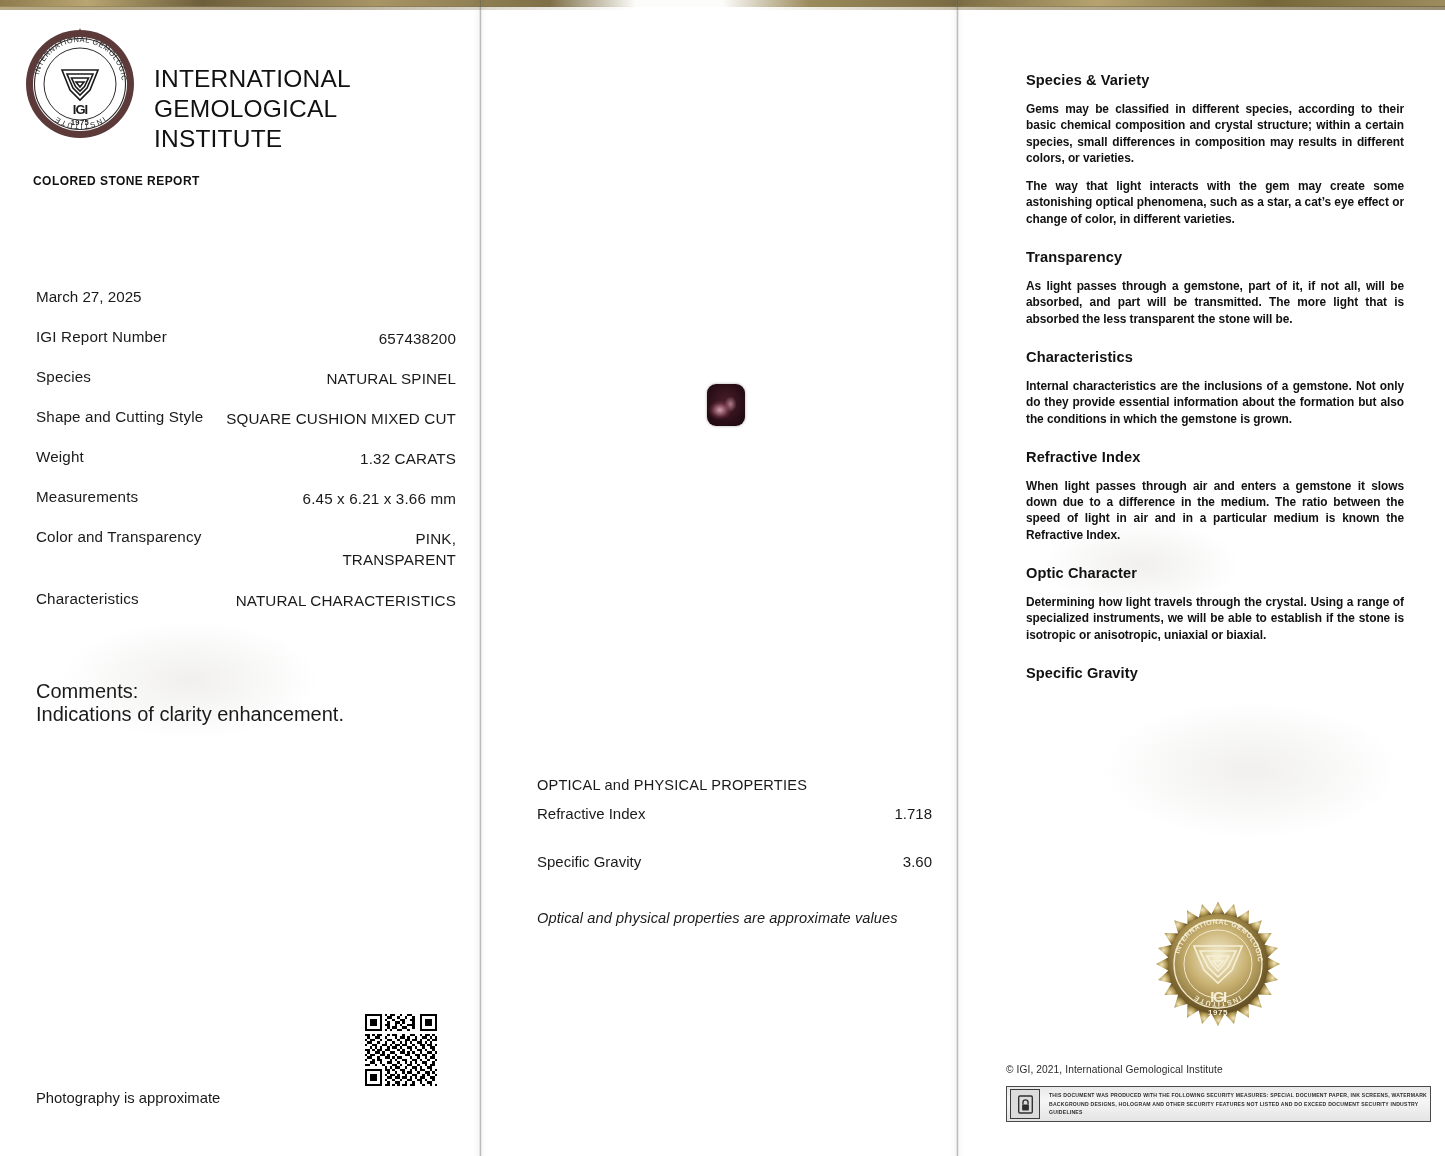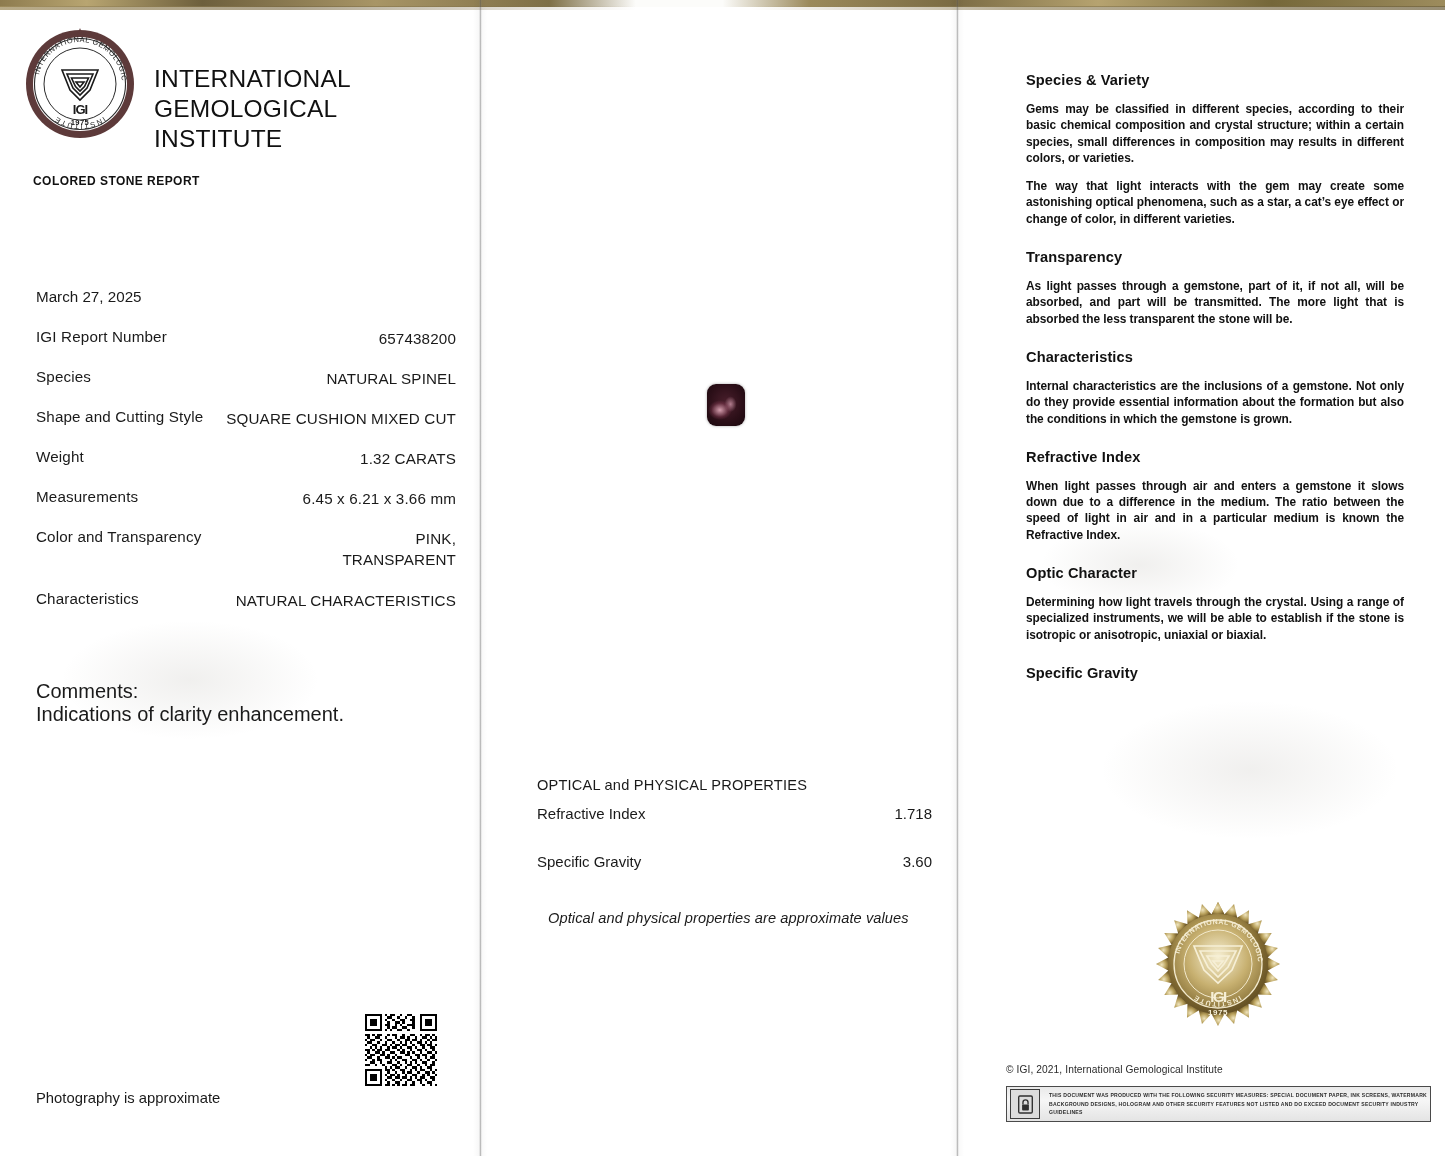--- a/index.html
+++ b/index.html
@@ -110,21 +110,21 @@
     box-shadow: 0 0 3px rgba(0,0,0,.35);
   }
 
   .opt-block { position: absolute; left: 58px; top: 777px; width: 395px; }
   .opt-title { font-size: 14.6px; letter-spacing: .2px; color: #1a1a1a; }
   .opt-row { position: relative; height: 36px; margin-top: 12px; }
   .opt-key { position: absolute; left: 0; top: 0; font-size: 15px; color: #1a1a1a; }
   .opt-val { position: absolute; right: 0; top: 0; font-size: 15px; color: #1a1a1a; }
   .opt-foot {
     position: absolute; left: 58px; top: 910px;
-    font-size: 14.6px; font-style: italic; color: #1a1a1a; letter-spacing: .1px; margin-left: 11px;
+    font-size: 14.6px; font-style: italic; color: #1a1a1a; letter-spacing: .1px;
   }
   .website {
     position: absolute; left: 0; top: 1098px; width: 477px; text-align: center;
     font-size: 16px; font-weight: bold; color: #111; letter-spacing: .3px;
   }
 
   
   .col-right { position: absolute; left: 956px; top: 0; width: 489px; height: 1156px; }
   .edu { position: absolute; left: 70px; top: 72px; width: 378px; }
   .edu h3 {

